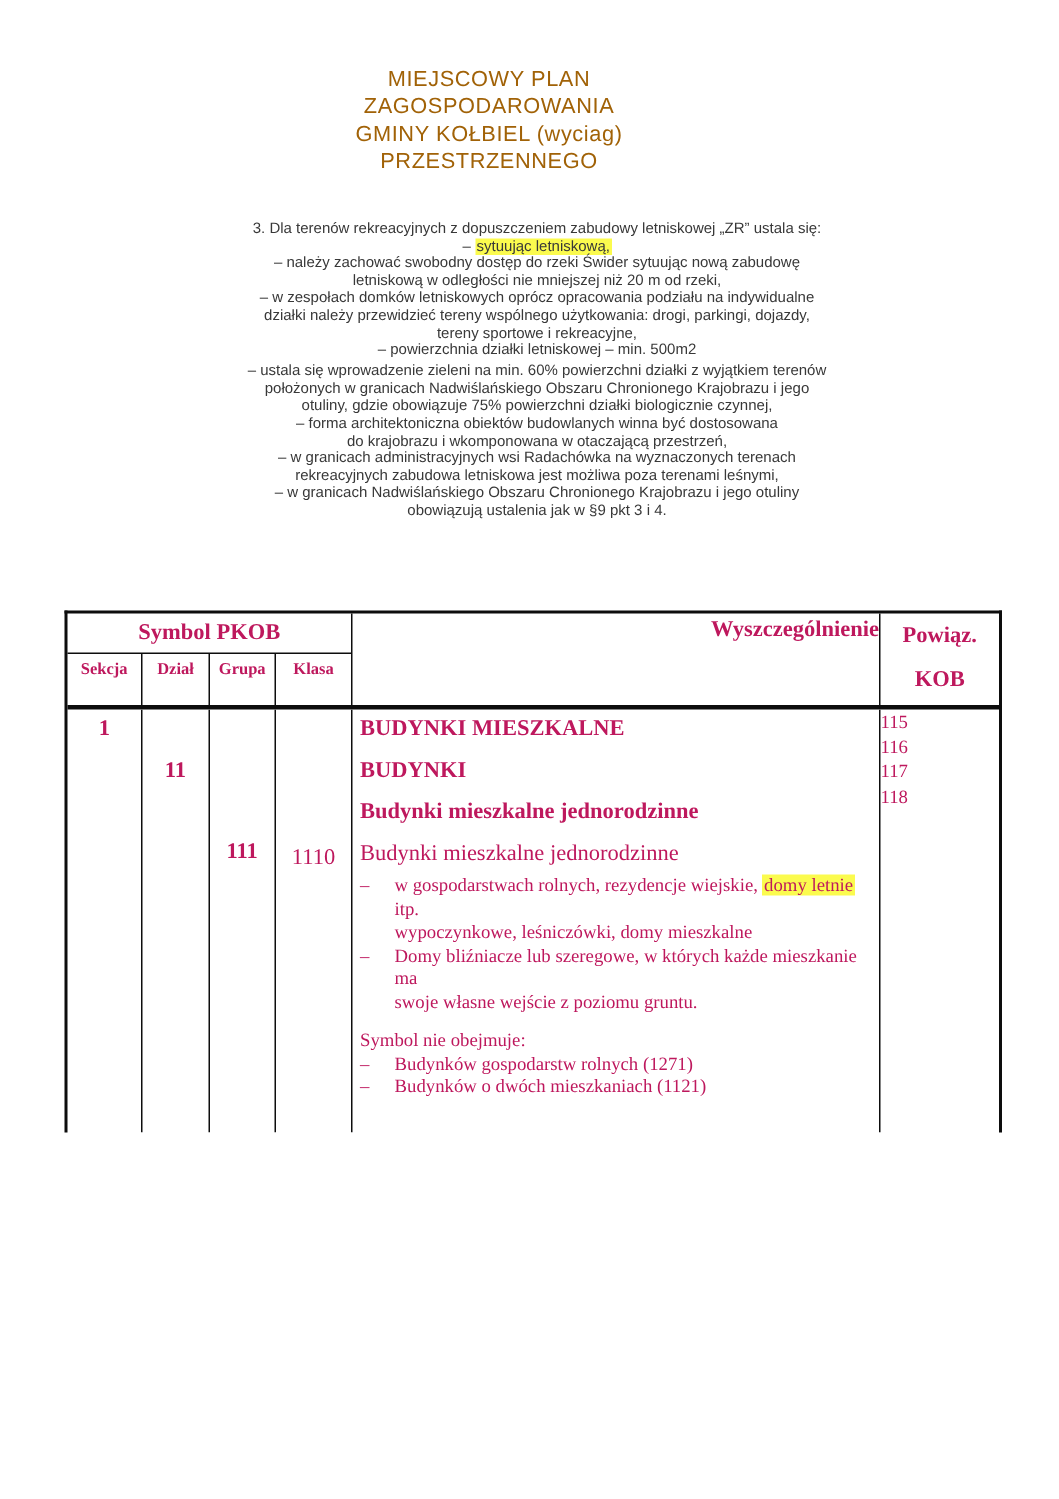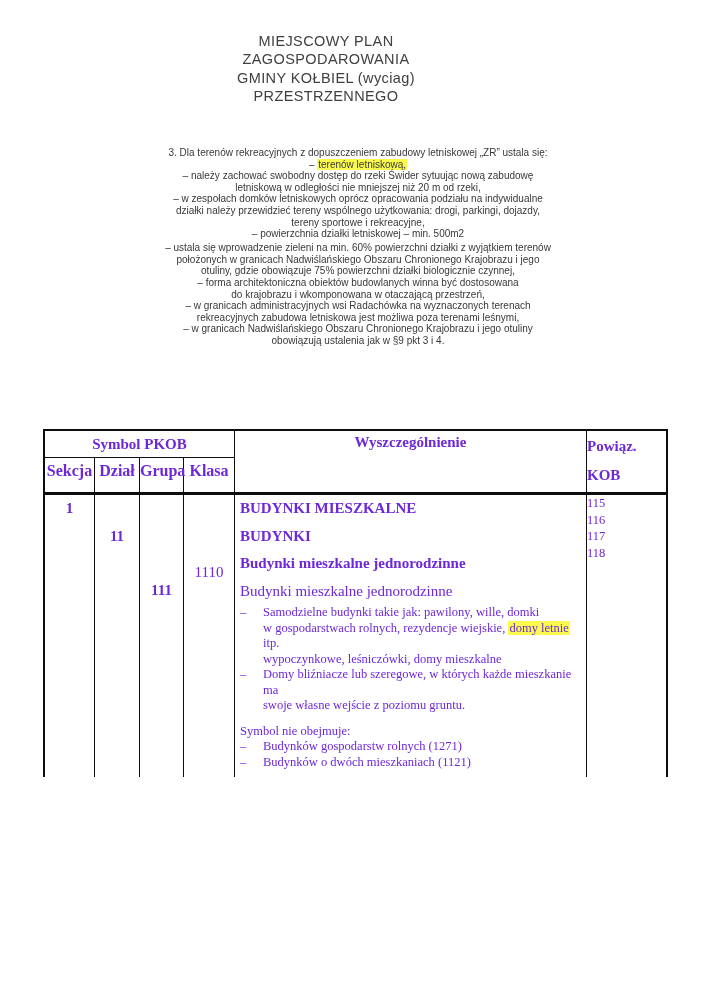--- a/index.html
+++ b/index.html
@@ -10,27 +10,27 @@
     width: 706px;
     height: 999px;
     background: #ffffff;
     overflow: hidden;
     font-family: "Liberation Sans", sans-serif;
   }
 
   
   .doc-title {
     position: absolute;
-    top: 32px; left: 0;
+    top: 44px; left: 0;
     width: 652px;
     text-align: center;
     font-size: 14.5px;
     line-height: 18.3px;
     letter-spacing: 0.4px;
-    color: #404040;
+    color: #a16207;
   }
 
   
   .intro {
     position: absolute;
     top: 147px; left: 5px;
     width: 706px;
     text-align: center;
     font-size: 10px;
     line-height: 11.6px;
@@ -38,26 +38,26 @@
   }
   .intro .p2 { margin-top: 2.5px; }
   .hl {
     background: var(--hl);
     padding: 0 1px;
   }
 
   
   .doc-table {
     position: absolute;
-    left: 43px; top: 429px;
+    left: 43px; top: 407px;
     width: 625px;
     border: 2px solid #0d0d0d;
     border-bottom: none;
     font-family: "Liberation Serif", serif;
-    color: #6d28d9;
+    color: #be185d;
   }
   .t-header {
     display: flex;
     height: 64px;
     border-bottom: 3px solid #0d0d0d;
   }
   .sym-group {
     width: 190px;
     border-right: 1px solid #0d0d0d;
     display: flex;
@@ -69,53 +69,53 @@
     text-align: center;
     font-weight: bold;
     font-size: 15px;
     line-height: 26px;
   }
   .sym-cols { flex: 1; display: flex; }
   .sym-col {
     border-right: 1px solid #0d0d0d;
     text-align: center;
     font-weight: bold;
-    font-size: 16px;
+    font-size: 11px;
     padding-top: 4px;
   }
   .sym-col.last { border-right: none; flex: 1; }
   .w-sekcja { width: 50px; }
   .w-dzial  { width: 45px; }
   .w-grupa  { width: 44px; }
   .w-klasa  { width: 51px; }
   .wysz-hd {
     width: 352px;
     border-right: 1px solid #0d0d0d;
-    text-align: center;
+    text-align: right;
     font-weight: bold;
     font-size: 15px;
     padding-top: 3px;
   }
   .powiaz-hd {
     flex: 1;
-    text-align: left;
+    text-align: center;
     font-weight: bold;
     font-size: 15px;
     line-height: 29px;
     padding-top: 1px;
   }
 
   .t-body { display: flex; height: 282px; overflow: hidden; }
   .b-col { border-right: 1px solid #0d0d0d; text-align: center; }
   .sym-num { font-weight: bold; font-size: 15px; line-height: 27.5px; }
   .sym-num.regular { font-weight: normal; }
   .m0 { margin-top: 0; }
   .m1 { margin-top: 27.5px; }
   .m2 { margin-top: 82px; }
-  .m3 { margin-top: 64px; }
+  .m3 { margin-top: 86px; }
 
   .b-wysz {
     width: 352px;
     border-right: 1px solid #0d0d0d;
     text-align: left;
     padding-right: 4px;
   }
   .h-line {
     font-weight: bold;
     font-size: 15px;
@@ -144,21 +144,21 @@
   <div class="doc-title">
     <div>MIEJSCOWY PLAN</div>
     <div>ZAGOSPODAROWANIA</div>
     <div>GMINY KOŁBIEL (wyciag)</div>
     <div>PRZESTRZENNEGO</div>
   </div>
 
   <div class="intro">
     <div class="p1">
       <div>3. Dla terenów rekreacyjnych z dopuszczeniem zabudowy letniskowej „ZR” ustala się:</div>
-      <div><span>– </span><span class="hl">terenów letniskową,</span></div>
+      <div><span>– </span><span class="hl">sytuując letniskową,</span></div>
       <div>– należy zachować swobodny dostęp do rzeki Świder sytuując nową zabudowę</div>
       <div>letniskową w odległości nie mniejszej niż 20 m od rzeki,</div>
       <div>– w zespołach domków letniskowych oprócz opracowania podziału na indywidualne</div>
       <div>działki należy przewidzieć tereny wspólnego użytkowania: drogi, parkingi, dojazdy,</div>
       <div>tereny sportowe i rekreacyjne,</div>
       <div>– powierzchnia działki letniskowej – min. 500m2</div>
     </div>
     <div class="p2">
       <div>– ustala się wprowadzenie zieleni na min. 60% powierzchni działki z wyjątkiem terenów</div>
       <div>położonych w granicach Nadwiślańskiego Obszaru Chronionego Krajobrazu i jego</div>
@@ -208,21 +208,20 @@
       <div class="b-wysz">
         <div class="h-line">BUDYNKI MIESZKALNE</div>
         <div class="h-line">BUDYNKI</div>
         <div class="h-line">Budynki mieszkalne jednorodzinne</div>
         <div class="h-line regular">Budynki mieszkalne jednorodzinne</div>
 
 
         <div class="small bullet">
           <span class="marker">–</span>
           <div class="bullet-text">
-            <div>Samodzielne budynki takie jak: pawilony, wille, domki</div>
             <div><span>w gospodarstwach rolnych, rezydencje wiejskie, </span><span class="hl">domy letnie</span><span> itp.</span></div>
             <div>wypoczynkowe, leśniczówki, domy mieszkalne</div>
           </div>
         </div>
 
         <div class="small bullet">
           <span class="marker">–</span>
           <div class="bullet-text">
             <div>Domy bliźniacze lub szeregowe, w których każde mieszkanie ma</div>
             <div>swoje własne wejście z poziomu gruntu.</div>

